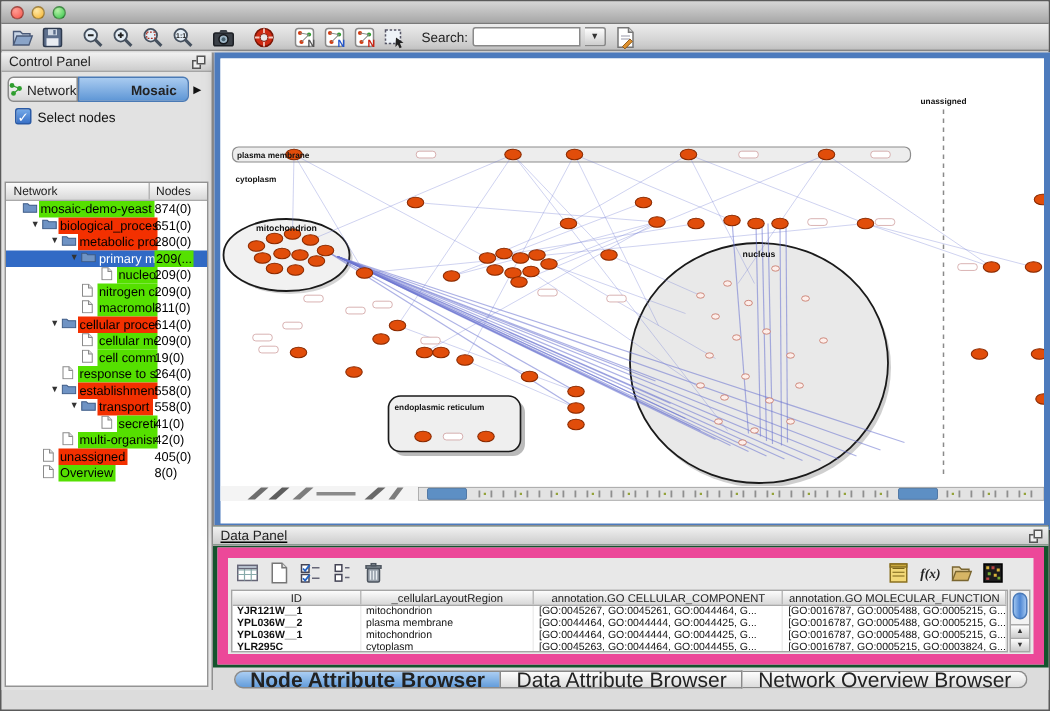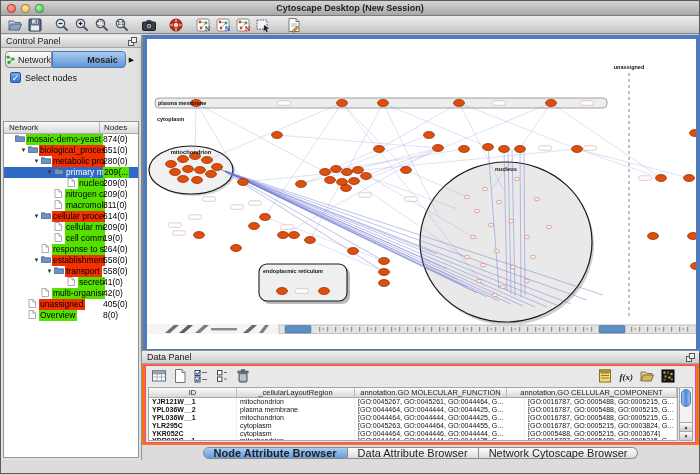--- a/index.html
+++ b/index.html
@@ -85,42 +85,42 @@
   .frame { position:absolute; left:1px; top:0; width:557px; height:318px; border:4px solid #4d7bbd;
            background:#fff; box-shadow:3px 4px 8px rgba(0,0,0,.5); }
   .frame-titlebar { height:14px; background:linear-gradient(#e4e4e4,#b2b2b2); border-bottom:1px solid #808080; position:relative;
                     display:flex; align-items:center; }
   .frame-titlebar .lights { margin-left:4px; gap:3px; }
   .frame-titlebar .light { width:7px; height:7px; }
   .frame-title { position:absolute; left:0; right:0; text-align:center; font-size:8px; font-weight:bold; color:#222; }
   .canvas { position:relative; width:549px; height:295px; background:#fff; overflow:hidden; }
 
   
-  .data-panel { height:96px; background:#f97316; border-top:1px solid #8d8d8d; position:relative; }
-  .dp-body { position:absolute; top:14px; left:3px; right:3px; bottom:2px; border:1px solid #ec4899; background:#e8e8e8; }
+  .data-panel { height:96px; background:#14532d; border-top:1px solid #8d8d8d; position:relative;text-decoration:underline; }
+  .dp-body { position:absolute; top:14px; left:3px; right:3px; bottom:2px; border:7px solid #ec4899; background:#e8e8e8; }
   .dp-toolbar { height:20px; display:flex; align-items:center; gap:3px; padding:0 4px; }
   .dp-toolbar .spacer { flex:1; }
   .dp-table { position:absolute; top:21px; left:2px; right:17px; bottom:1px; background:#fff; border:1px solid #a5a5a5; overflow:hidden; }
   .dp-thead { display:flex; height:10px; background:linear-gradient(#fcfcfc,#d8d8d8); border-bottom:1px solid #aaa; }
   .dp-th { font-size:7.5px; color:#222; text-align:center; border-right:1px solid #bbb; line-height:10px;
            overflow:hidden; white-space:nowrap; }
   .dp-row { display:flex; height:7.9px; }
   .dp-td { font-size:7px; line-height:7.9px; color:#111; padding-left:3px; border-right:1px solid #eee;
            overflow:hidden; white-space:nowrap; }
   .dp-td.id { font-weight:bold; }
   .dp-scroll { position:absolute; top:21px; right:2px; width:14px; bottom:1px; border:1px solid #a5a5a5; background:#f2f2f2; }
   .dp-thumb { position:absolute; top:1px; left:1px; right:1px; height:18px; border-radius:5px;
               background:linear-gradient(90deg,#9cc2ee,#4e87d4 50%,#9cc2ee); border:1px solid #4a7ab8; }
   .dp-sbtn { position:absolute; left:0; right:0; height:9px; font-size:5px; text-align:center; line-height:9px; color:#333;
              background:linear-gradient(#fdfdfd,#ccc); border-top:1px solid #aaa; }
   .dp-sbtn.up { bottom:9px; } .dp-sbtn.down { bottom:0; }
 
   
   .tabs-row { height:15px; background:#dcdcdc; display:flex; justify-content:center; align-items:center; }
-  .btab { font-size:11px; color:#222; padding:0 10px; height:12px; line-height:11px; border:1px solid #8a8a8a;
+  .btab { font-size:14px; color:#222; padding:0 10px; height:12px; line-height:11px; border:1px solid #8a8a8a;
           background:linear-gradient(#fdfdfd,#dcdcdc); border-left-width:0; }
   .btab.first { border-radius:6px 0 0 6px; border-left-width:1px; }
   .btab.last { border-radius:0 6px 6px 0; }
   .btab.selected { background:linear-gradient(#aacdf2,#649ddb); font-weight:bold; }
 
   
   .statusbar { position:absolute; bottom:0; left:0; width:700px; height:13px; background:#d8d8d8; font-size:8px; color:#222; }
   .statusbar span { position:absolute; top:2px; }
   .grip { position:absolute; right:0; bottom:0; width:12px; height:12px;
           background:repeating-linear-gradient(135deg, transparent 0 2px, #9a9a9a 2px 3px, #f5f5f5 3px 4px); }
@@ -129,21 +129,20 @@
 <body>
 
 <div class="app">
 
   <div class="titlebar">
     <div class="lights">
       <span class="light red"></span>
       <span class="light yellow"></span>
       <span class="light green"></span>
     </div>
-    <div class="win-title">Cytoscape Desktop (New Session)</div>
   </div>
 
   <div class="toolbar">
     <span id="toolbar-groups" style="display:flex;">
         <span class="tgroup">
           <span class="tbtn">
             <span>
               <svg width="16" height="16" viewBox="0 0 16 16">
                 <path d="M2,13 V4 h4.5 l1.5,1.5 H13 V7" fill="#c7d4e6" stroke="#4a5a78" stroke-width="0.9"></path>
                 <path d="M2,13 L4.2,7 H14.5 L12.3,13 Z" fill="#8aa4c8" stroke="#4a5a78" stroke-width="0.9"></path>
@@ -263,20 +262,25 @@
           <span class="tbtn">
             <span>
               <svg width="16" height="16" viewBox="0 0 16 16">
                 <rect x="2" y="3" width="10" height="9" fill="#eef3f8" stroke="#556" stroke-dasharray="1.6,1.2"></rect>
                 <path d="M9,8 l5,3.5 l-2.4,0.4 l1.2,2.6 l-1.4,0.7 l-1.2,-2.6 l-1.6,1.8 Z" fill="#222"></path>
               </svg>
             </span>
           </span>
         </span>
       </span>
+    <span class="search-wrap">
+      <span class="search-label">Search:</span>
+      <input class="search-input" placeholder="" style="">
+      <span class="search-arrow">▼</span>
+    </span>
     <span id="toolbar-after-search" style="display:flex; margin-left:4px;">
         <span class="tbtn">
           <span>
             <svg width="16" height="16" viewBox="0 0 16 16">
               <path d="M3,1.5 h7 l3,3 V14.5 H3 Z" fill="#fff" stroke="#777"></path>
               <path d="M10,1.5 v3 h3" fill="#ddd" stroke="#777"></path>
               <line x1="5" y1="7" x2="11" y2="7" stroke="#99a" stroke-width="0.8"></line>
               <line x1="5" y1="9" x2="11" y2="9" stroke="#99a" stroke-width="0.8"></line>
               <path d="M6,14 l5,-5 l1.6,1.6 l-5,5 Z" fill="#e0922f" stroke="#8a5510" stroke-width="0.6"></path>
             </svg>
@@ -723,22 +727,22 @@
                       <rect x="11" y="10.5" width="1.8" height="1.8" fill="#7a3"></rect>
                     </svg>
                   </span>
                 </span>
               </span>
           </div>
           <div class="dp-table">
             <div class="dp-thead" id="dp-thead">
                 <span class="dp-th" style="width: 88px;">ID</span>
                 <span class="dp-th" style="width: 118px;">_cellularLayoutRegion</span>
+                <span class="dp-th" style="width: 170px;">annotation.GO CELLULAR_COMPONENT</span>
                 <span class="dp-th" style="width: 152px;">annotation.GO MOLECULAR_FUNCTION</span>
-                <span class="dp-th" style="width: 170px;">annotation.GO CELLULAR_COMPONENT</span>
               </div>
             <div id="dp-rows">
                 <div class="dp-row">
                   <span class="dp-td id" style="width: 88px;">YJR121W__1</span>
                   <span class="dp-td" style="width: 118px;">mitochondrion</span>
                   <span class="dp-td" style="width: 170px;">[GO:0045267, GO:0045261, GO:0044464, G...</span>
                   <span class="dp-td" style="width: 152px;">[GO:0016787, GO:0005488, GO:0005215, G...</span>
                 </div>
                 <div class="dp-row">
                   <span class="dp-td id" style="width: 88px;">YPL036W__2</span>
@@ -776,18 +780,18 @@
             <div class="dp-thumb"></div>
             <div class="dp-sbtn up">▲</div>
             <div class="dp-sbtn down">▼</div>
           </div>
         </div>
       </div>
 
       <div class="tabs-row" id="bottom-tabs">
           <span class="btab first selected">Node Attribute Browser</span>
           <span class="btab">Data Attribute Browser</span>
-          <span class="btab last">Network Cytoscape Browser</span>
+          <span class="btab last">Network Overview Browser</span>
         </div>
     </div>
   </div>
 
 </div>
 
 </body></html>

